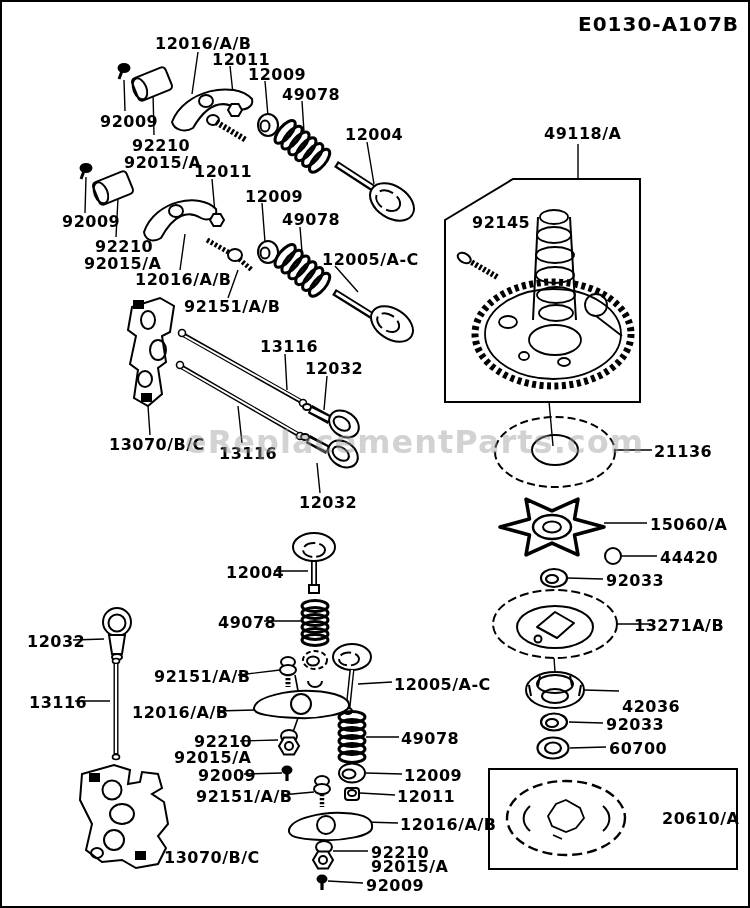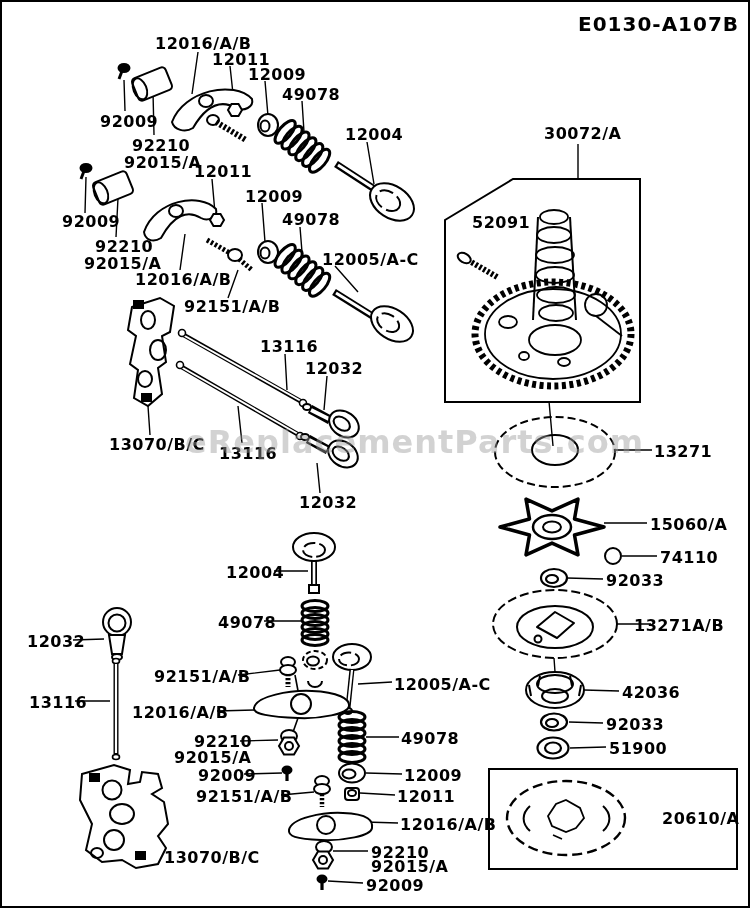--- a/index.html
+++ b/index.html
@@ -335,30 +335,30 @@
   <div class="lbl" style="left:93px;top:236px">92210</div>
   <div class="lbl" style="left:82px;top:253px">92015/A</div>
   <div class="lbl" style="left:133px;top:269px">12016/A/B</div>
   <div class="lbl" style="left:320px;top:249px">12005/A-C</div>
   <div class="lbl" style="left:182px;top:296px">92151/A/B</div>
   <div class="lbl" style="left:258px;top:336px">13116</div>
   <div class="lbl" style="left:303px;top:358px">12032</div>
   <div class="lbl" style="left:107px;top:434px">13070/B/C</div>
   <div class="lbl" style="left:217px;top:443px">13116</div>
   <div class="lbl" style="left:297px;top:492px">12032</div>
-  <div class="lbl" style="left:542px;top:123px">30072/A</div>
-  <div class="lbl" style="left:470px;top:212px">52091</div>
-  <div class="lbl" style="left:652px;top:441px">13271</div>
+  <div class="lbl" style="left:542px;top:123px">49118/A</div>
+  <div class="lbl" style="left:470px;top:212px">92145</div>
+  <div class="lbl" style="left:652px;top:441px">21136</div>
   <div class="lbl" style="left:648px;top:514px">15060/A</div>
-  <div class="lbl" style="left:658px;top:547px">74110</div>
+  <div class="lbl" style="left:658px;top:547px">44420</div>
   <div class="lbl" style="left:604px;top:570px">92033</div>
   <div class="lbl" style="left:632px;top:615px">13271A/B</div>
-  <div class="lbl" style="left:620px;top:682px">42036</div>
+  <div class="lbl" style="left:620px;top:696px">42036</div>
   <div class="lbl" style="left:604px;top:714px">92033</div>
-  <div class="lbl" style="left:607px;top:738px">51900</div>
+  <div class="lbl" style="left:607px;top:738px">60700</div>
   <div class="lbl" style="left:660px;top:808px">20610/A</div>
   <div class="lbl" style="left:224px;top:562px">12004</div>
   <div class="lbl" style="left:216px;top:612px">49078</div>
   <div class="lbl" style="left:25px;top:631px">12032</div>
   <div class="lbl" style="left:27px;top:692px">13116</div>
   <div class="lbl" style="left:152px;top:666px">92151/A/B</div>
   <div class="lbl" style="left:130px;top:702px">12016/A/B</div>
   <div class="lbl" style="left:192px;top:731px">92210</div>
   <div class="lbl" style="left:172px;top:747px">92015/A</div>
   <div class="lbl" style="left:196px;top:765px">92009</div>

